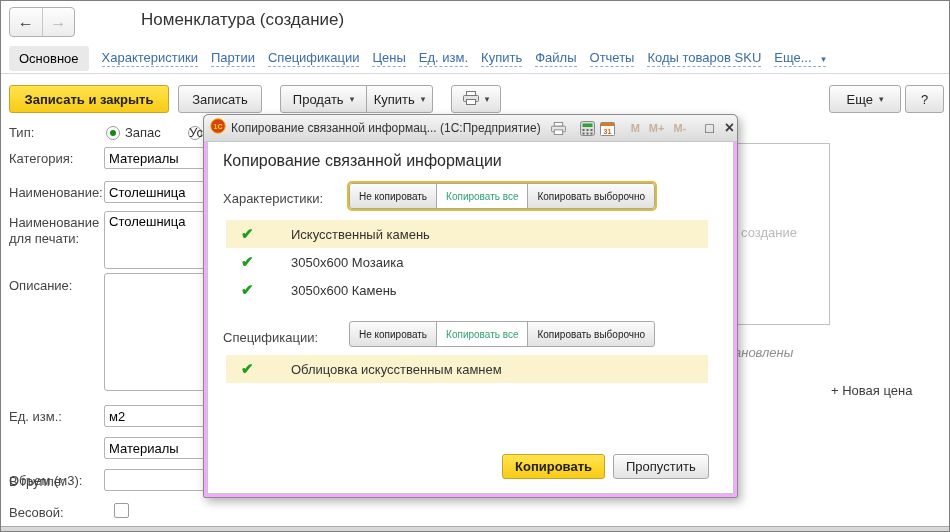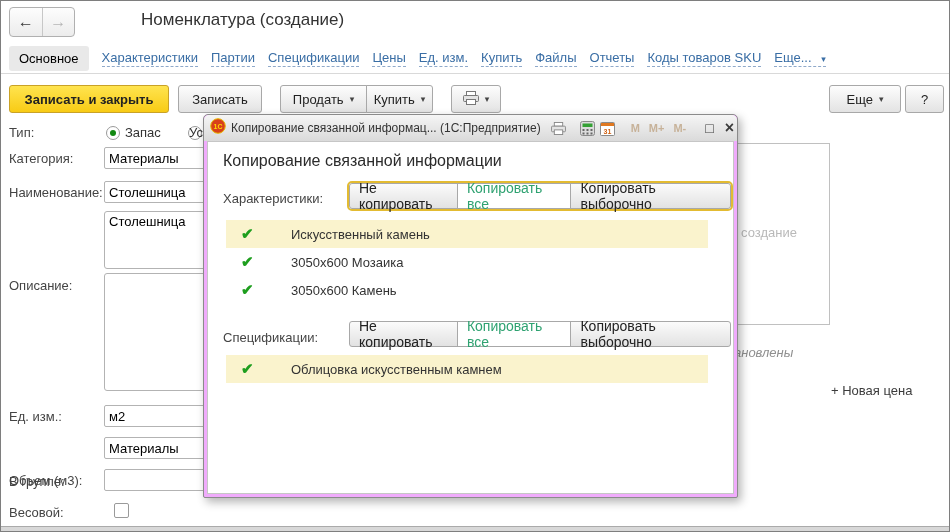--- a/index.html
+++ b/index.html
@@ -52,21 +52,21 @@
   .tb-spacer{flex:1;}
   .tb-ico{display:flex;align-items:center;justify-content:center;width:20px;height:20px;cursor:pointer;}
   .vsep{width:1px;height:15px;background:#b5b5b5;margin:0 2px;}
   .memo{font-size:11px;font-weight:bold;color:#c7b299;cursor:pointer;padding:0 2px;}
   .wglyph{font-size:14px;color:#3c3c3c;cursor:pointer;padding:0 3px;}
   .dlg-body{position:absolute;left:3px;right:3px;top:26px;bottom:3px;background:#fff;border:1px solid #c6c6c6;box-sizing:border-box;}
   .dlg-heading{left:15px;top:10px;font-size:16px;color:#2b2b2b;}
   .seclabel{font-size:13px;color:#444;}
   .segwrap{display:inline-flex;border:2px solid transparent;border-radius:5px;}
   .segwrap.focused{border-color:#e3bb31;}
-  .seg{height:26px;display:inline-flex;align-items:center;padding:0 9px;font-size:14px;color:#222;
+  .seg{height:26px;display:inline-flex;align-items:center;padding:0 9px;font-size:10px;color:#222;
        background:linear-gradient(#fbfbfb,#e2e2e2);border:1px solid #a8a8a8;box-sizing:border-box;cursor:pointer;}
   .seg+.seg{margin-left:-1px;}
   .seg:first-child{border-radius:3px 0 0 3px;}
   .seg:last-child{border-radius:0 3px 3px 0;}
   .seg.selected{background:#fff;color:#2fa271;}
   .item-row{position:absolute;left:18px;width:482px;height:28px;display:flex;align-items:center;cursor:pointer;}
   .item-row.hl{background:#faf3cd;}
   .check{color:#1e9e1e;font-size:15px;font-weight:bold;margin-left:15px;width:20px;}
   .item-label{font-size:13px;color:#333;margin-left:30px;}
   .dlg-btnrow{left:294px;top:312px;display:flex;gap:8px;}
@@ -137,20 +137,21 @@
   <div class="abs flabel" style="left:124px;top:124px;color:#333;">Запас</div>
   <span class="abs radio" style="left:169px;top:125px;"></span>
   <div class="abs flabel" style="left:188px;top:124px;color:#333;">Ус</div>
 
   <div class="abs flabel" style="left:8px;top:150px;">Категория:</div>
   <input class="field" style="left: 103px; top: 146px;" value="Материалы">
 
   <div class="abs flabel" style="left:8px;top:184px;">Наименование:</div>
   <input class="field" style="left: 103px; top: 180px;" value="Столешница">
 
+  <div class="abs flabel" style="left:8px;top:214px;width:92px;white-space:normal;line-height:16px;">Наименование для печати:</div>
   <textarea class="field" style="left: 103px; top: 210px; height: 58px;">Столешница</textarea>
 
   <div class="abs flabel" style="left:8px;top:277px;">Описание:</div>
   <textarea class="field" style="left: 103px; top: 272px; height: 118px;"></textarea>
 
   <div class="abs flabel" style="left:8px;top:408px;">Ед. изм.:</div>
   <input class="field" style="left: 103px; top: 404px;" value="м2">
 
   <div class="abs flabel" style="left:8px;top:441px;margin-top:32px;">В группе:</div>
   <input class="field" style="left: 103px; top: 436px;" value="Материалы">
@@ -244,16 +245,20 @@
         <span class="seg">Не копировать</span>
         <span class="seg selected">Копировать все</span>
         <span class="seg">Копировать выборочно</span>
       </div>
 
       <div class="item-row hl" style="top:213px;">
         <span class="check">✔</span>
         <span class="item-label">Облицовка искусственным камнем</span>
       </div>
 
+      <div class="abs dlg-btnrow">
+        <div class="btn btn-yellow">Копировать</div>
+        <div class="btn">Пропустить</div>
+      </div>
     </div>
   </div>
 
 </div>
 
 </body></html>

